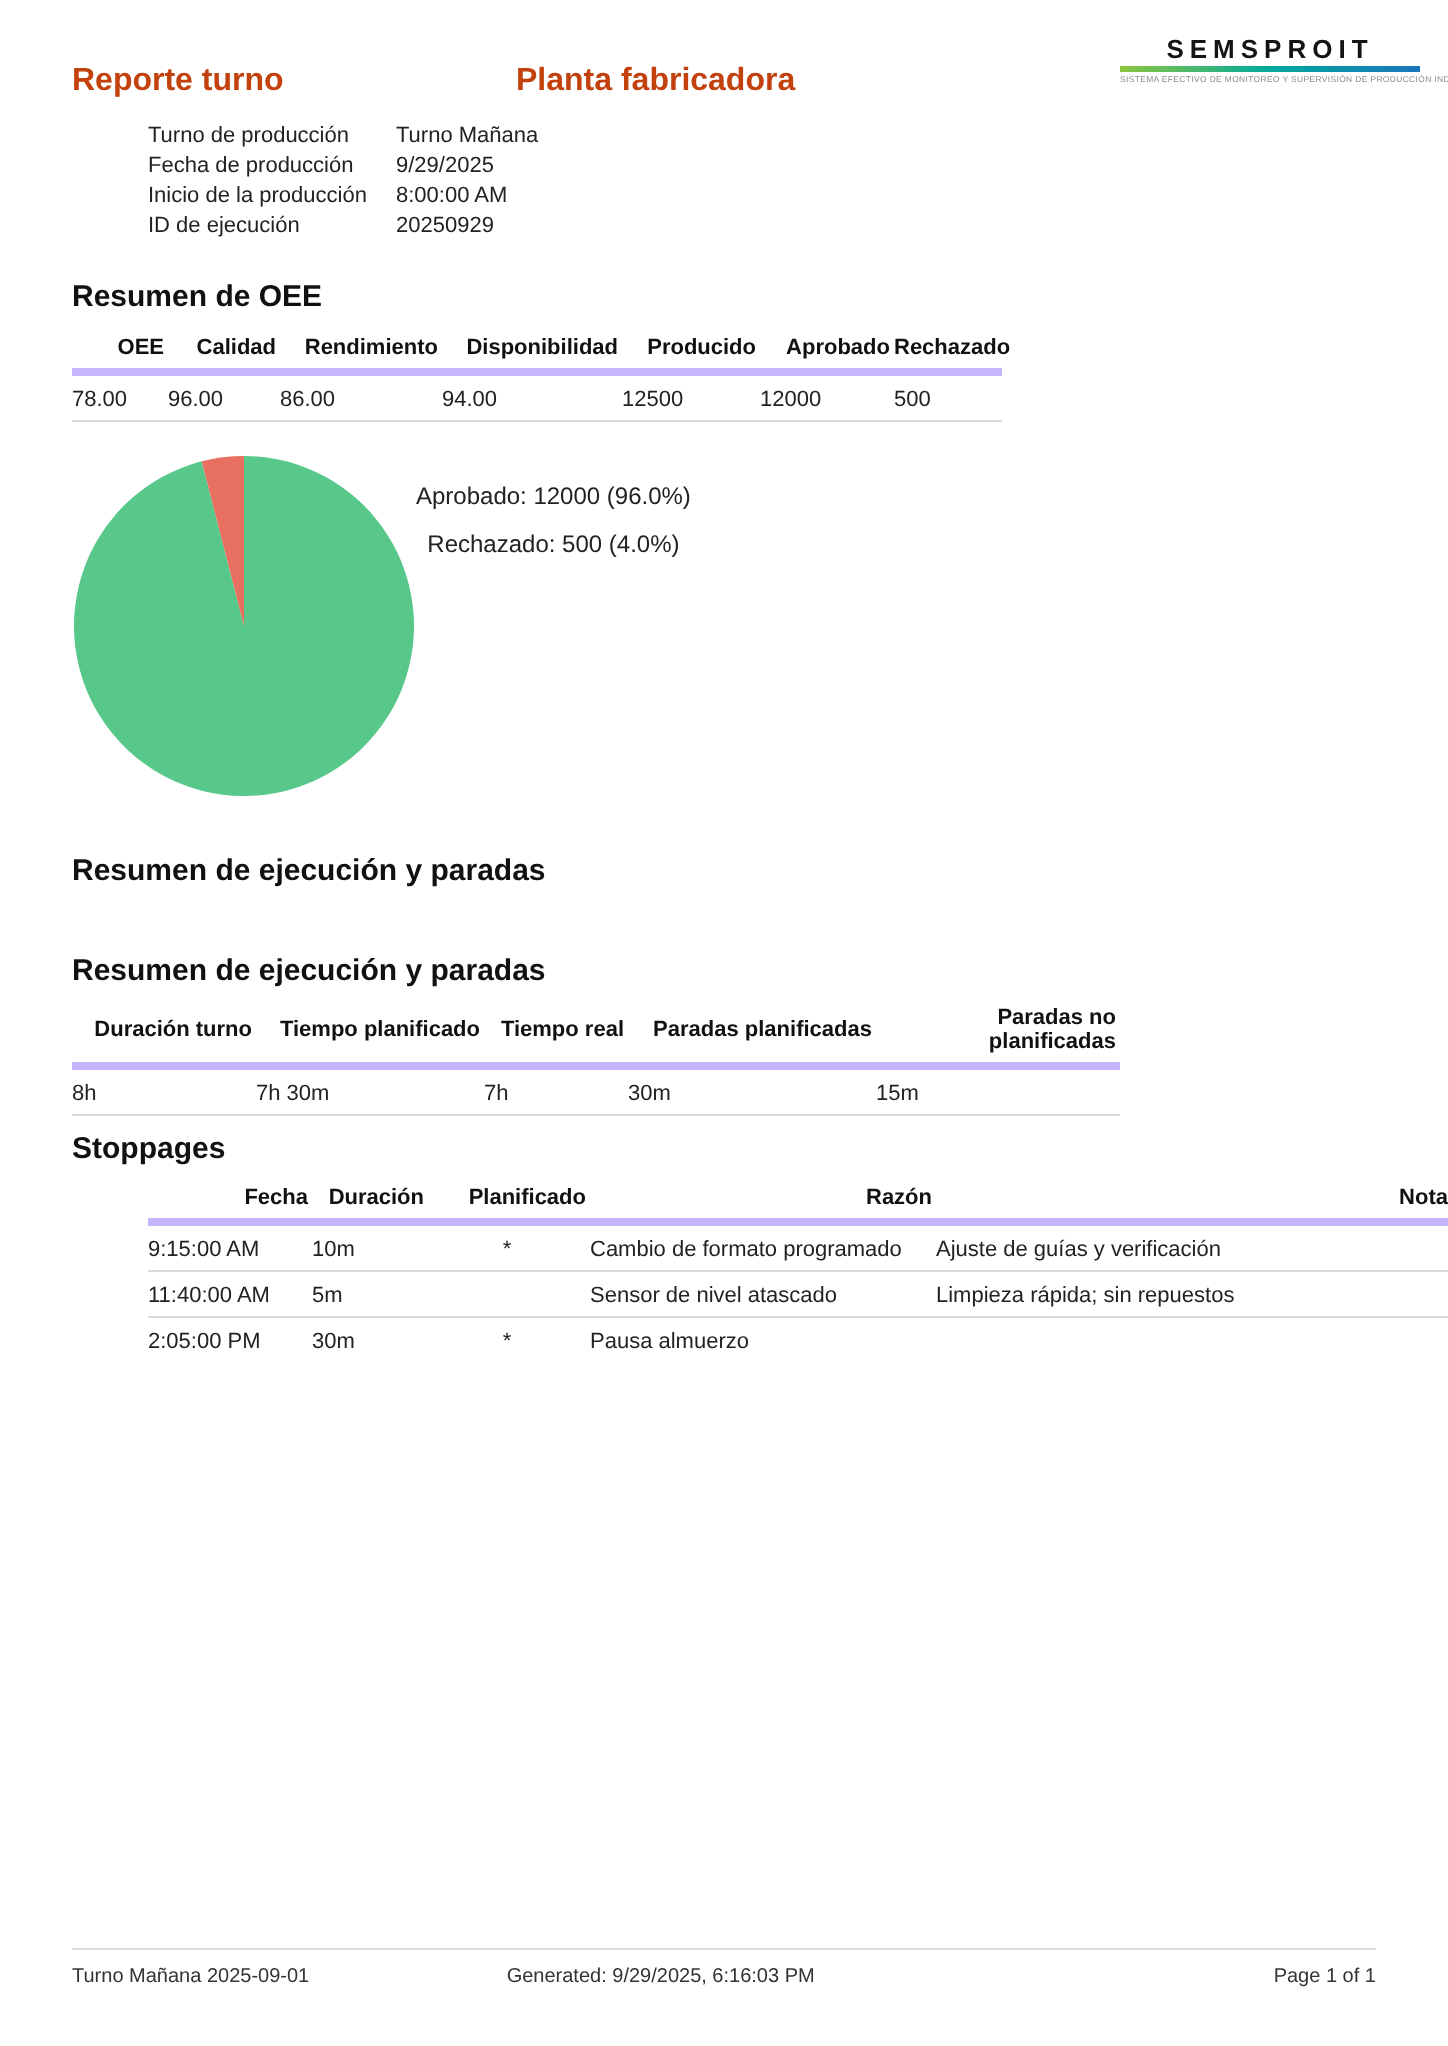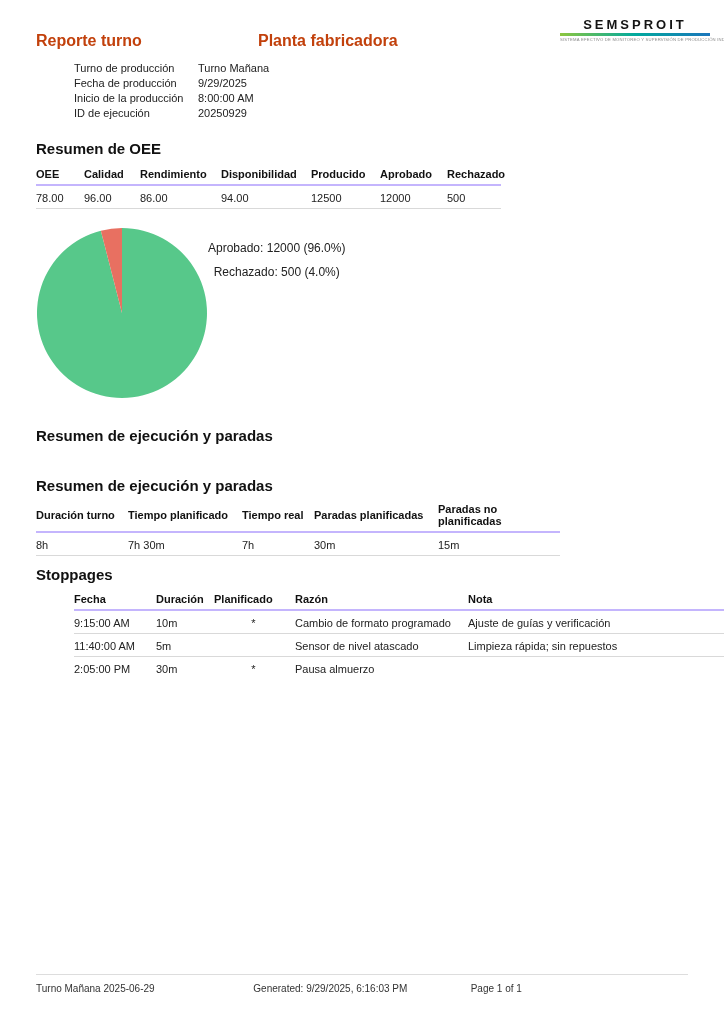--- a/index.html
+++ b/index.html
@@ -23,35 +23,35 @@
   .logo-bar { height:3px; margin-top:1px; background:linear-gradient(90deg,#8dc63f 0%,#00a99d 50%,#1b75bc 100%); }
   .logo-tagline { font-size:4.2px; color:#8a8a8a; letter-spacing:0.2px; white-space:nowrap; margin-top:1px; }
 
   
   .meta { left:36px; top:61px; font-size:11px; color:#222;margin-left:38px; }
   .meta-row { display:flex; line-height:15px; }
   .meta-label { width:124px; }
 
   
   table { border-collapse:collapse; table-layout:fixed; }
-  th { text-align:left; font-size:11px; font-weight:bold; color:#111;
-       padding:3px 2px 4px 0; border-bottom:2px solid #c4b5fd; }
+  th { text-align:right; font-size:11px; font-weight:bold; color:#111;
+       padding:3px 2px 4px 0; border-bottom:4px solid #c4b5fd; }
   td { font-size:11px; color:#222; padding:6px 2px 4px 0; border-bottom:1px solid #d9d9d9; }
   .no-last-border tr:last-child td { border-bottom:none; }
   .cell-center { text-align:center; }
 
   
   .legend { left:208px; top:231px; }
   .legend-item { display:flex; align-items:center; gap:10px; height:13px; margin-bottom:11px; font-size:12px; color:#222;flex-direction:column; }
 
   
   .footer-line { left:36px; top:974px; width:652px; height:1px; background:#dddddd; }
   .footer { left:36px; top:983px; width:652px; display:flex; font-size:10px; color:#333; }
   .footer > div { width:33.333%; }
-  .footer .f-right { text-align:left; }
+  .footer .f-right { text-align:right; }
 </style>
 </head>
 <body>
 
 <div class="page">
 
   <div class="abs h1" style="left:36px; top:32px;">Reporte turno</div>
   <div class="abs h1" style="left:258px; top:32px;">Planta fabricadora</div>
 
   <div class="logo">
@@ -199,18 +199,18 @@
       <td>30m</td>
       <td class="cell-center">*</td>
       <td>Pausa almuerzo</td>
       <td></td>
     </tr>
   </tbody>
     </table>
 
   <div class="abs footer-line"></div>
   <div class="abs footer">
-    <div>Turno Mañana 2025-06-29</div>
+    <div>Turno Mañana 2025-09-01</div>
     <div>Generated: 9/29/2025, 6:16:03 PM</div>
     <div class="f-right">Page 1 of 1</div>
   </div>
 
 </div>
 
 </body></html>

